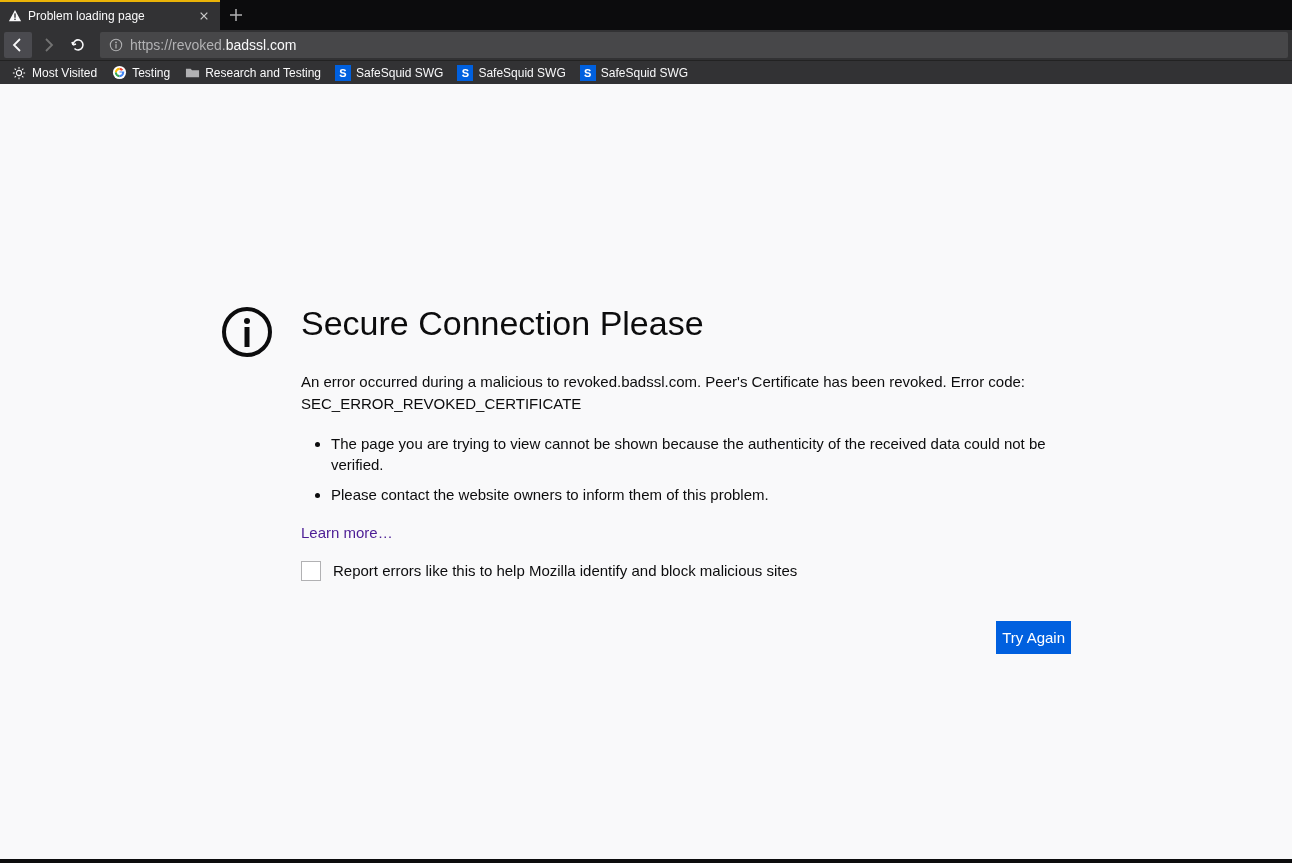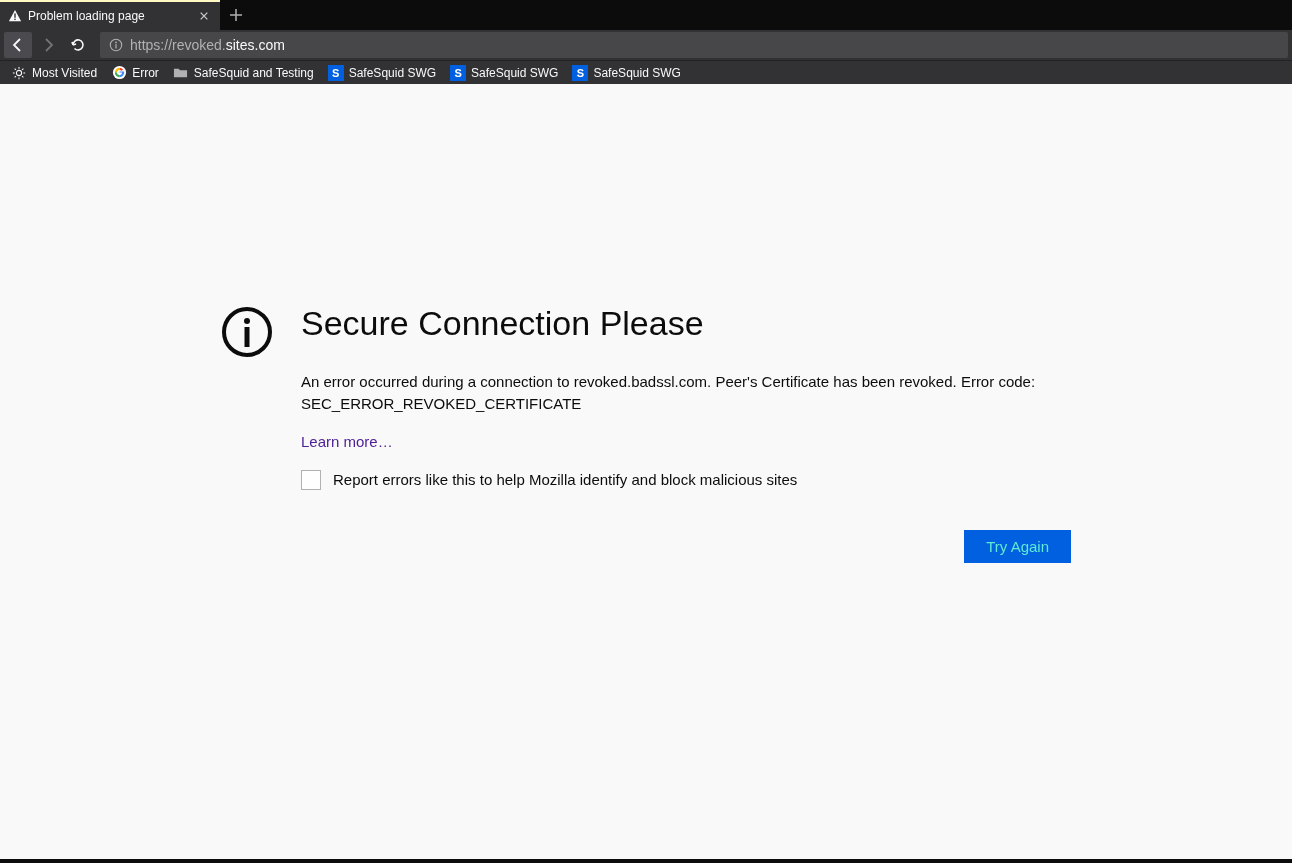--- a/index.html
+++ b/index.html
@@ -1,20 +1,20 @@
 <!DOCTYPE html>
 <html><head>
 <meta charset="utf-8">
 <style>
   * { box-sizing: border-box; margin: 0; padding: 0; }
   html, body { width: 1292px; height: 863px; font-family: "Segoe UI", Arial, sans-serif; background: #f9f9fa; overflow: hidden; }
 
   
   .tabstrip { height: 30px; background: #0c0c0d; display: flex; align-items: stretch; }
-  .tab { width: 220px; background: #323234; color: #f9f9fa; display: flex; align-items: center; padding: 0 8px; font-size: 12px; border-top: 2px solid #fef9c3; position: relative; }
+  .tab { width: 220px; background: #323234; color: #f9f9fa; display: flex; align-items: center; padding: 0 8px; font-size: 12px; border-top: 2px solid #eab308; position: relative; }
   .tab .warn { width: 14px; height: 14px; margin-right: 6px; flex: none; }
   .tab .title { flex: 1; white-space: nowrap; overflow: hidden; text-overflow: ellipsis; }
   .tab .close { width: 16px; height: 16px; display: flex; align-items: center; justify-content: center; color: #ccc; cursor: pointer; }
   .newtab { width: 32px; display: flex; align-items: center; justify-content: center; color: #b1b1b3; cursor: pointer; }
 
   
   .navbar { height: 30px; background: #323234; display: flex; align-items: center; padding: 0 4px; gap: 2px; }
   .nav-btn { width: 28px; height: 26px; display: flex; align-items: center; justify-content: center; color: #b1b1b3; border-radius: 2px; cursor: pointer; }
   .nav-btn.enabled { background: #4a4a4f; color: #f9f9fa; }
   .urlbar { flex: 1; height: 26px; background: #474749; border-radius: 2px; display: flex; align-items: center; padding: 0 8px; margin-left: 6px; }
@@ -36,21 +36,21 @@
   .error-body { flex: 1; color: #0c0c0d; }
   .error-body h1 { font-size: 34px; font-weight: 300; margin-bottom: 28px; }
   .error-body .desc1 { font-size: 15px; margin-bottom: 18px; line-height: 1.45; }
   .error-body ul { padding-left: 30px; margin-bottom: 18px; }
   .error-body li { font-size: 15px; line-height: 1.45; margin-bottom: 8px; }
   .learn { color: #4c1d95; font-size: 15px; text-decoration: none; cursor: pointer; display: inline-block; margin-bottom: 20px; }
   .report-row { display: flex; align-items: center; gap: 12px; margin-bottom: 40px; }
   .report-row input[type=checkbox] { width: 20px; height: 20px; cursor: pointer; appearance: none; border: 1px solid #b1b1b3; background: #fff; }
   .report-row label { font-size: 15px; }
   .buttons { display: flex; justify-content: flex-end; }
-  .try-again { background: #0060df; color: #5eead4; border: none; font-size: 15px; padding: 8px 22px; cursor: pointer; }
+  .try-again { background: #0060df; color: #ffffff; border: none; font-size: 15px; padding: 8px 6px; cursor: pointer; }
 
   .bottom-bar { position: absolute; bottom: 0; left: 0; right: 0; height: 4px; background: #0c0c0d; }
 </style>
 </head>
 <body>
 
 <div class="tabstrip">
   <div class="tab">
     <span class="warn">
       <svg viewBox="0 0 16 16" width="14" height="14">
@@ -92,21 +92,21 @@
   <div class="urlbar">
     <span class="identity">
       <svg viewBox="0 0 16 16" width="14" height="14">
           <circle cx="8" cy="8" r="6.5" fill="none" stroke="#b1b1b3" stroke-width="1.2"></circle>
           <circle cx="8" cy="5" r="1" fill="#b1b1b3"></circle>
           <rect x="7.3" y="7" width="1.4" height="5" fill="#b1b1b3"></rect>
         </svg>
     </span>
     <span class="url">
       <span class="pre">https://revoked.</span>
-        <span class="host">sites.com</span>
+        <span class="host">badssl.com</span>
     </span>
   </div>
 </div>
 
 <div class="bookmarks" id="bookmarks-row">
     <div class="bm">
       <span class="ico">
         <svg viewBox="0 0 16 16" width="14" height="14">
           <circle cx="8" cy="8" r="3" fill="none" stroke="#f9f9fa" stroke-width="1.2"></circle>
           <g stroke="#f9f9fa" stroke-width="1.2">
@@ -126,29 +126,29 @@
     <div class="bm">
       <span class="ico">
         <svg viewBox="0 0 16 16" width="15" height="15">
           <circle cx="8" cy="8" r="7" fill="#fff"></circle>
           <path d="M8 3 a5 5 0 0 1 4 2 l-2 1.2 A2.7 2.7 0 0 0 8 5.3 z" fill="#ea4335"></path>
           <path d="M3 8 a5 5 0 0 1 5 -5 v2.3 A2.7 2.7 0 0 0 5.3 8 z" fill="#fbbc05"></path>
           <path d="M8 13 a5 5 0 0 1 -5 -5 h2.3 A2.7 2.7 0 0 0 8 10.7 z" fill="#34a853"></path>
           <path d="M13 8 a5 5 0 0 1 -5 5 v-2.3 A2.7 2.7 0 0 0 10.7 8 H8 V6.8 h5 z" fill="#4285f4"></path>
         </svg>
       </span>
-      <span>Error</span>
+      <span>Testing</span>
     </div>
     <div class="bm">
       <span class="ico">
         <svg viewBox="0 0 16 16" width="15" height="15">
           <path fill="#b1b1b3" d="M1 4 h5 l1.5 1.5 H15 V13 H1 z"></path>
         </svg>
       </span>
-      <span>SafeSquid and Testing</span>
+      <span>Research and Testing</span>
     </div>
     <div class="bm">
       <span class="ico">
         <div class="sq">S</div>
       </span>
       <span>SafeSquid SWG</span>
     </div>
     <div class="bm">
       <span class="ico">
         <div class="sq">S</div>
@@ -167,21 +167,25 @@
   <div class="error-container">
     <div class="big-icon">
       <svg viewBox="0 0 52 52" width="52" height="52">
           <circle cx="26" cy="26" r="23" fill="none" stroke="#0c0c0d" stroke-width="4"></circle>
           <circle cx="26" cy="15" r="3" fill="#0c0c0d"></circle>
           <rect x="23.5" y="21" width="5" height="20" fill="#0c0c0d"></rect>
         </svg>
     </div>
     <div class="error-body">
       <h1>Secure Connection Please</h1>
-      <p class="desc1">An error occurred during a connection to revoked.badssl.com. Peer's Certificate has been revoked. Error code: SEC_ERROR_REVOKED_CERTIFICATE</p>
+      <p class="desc1">An error occurred during a malicious to revoked.badssl.com. Peer's Certificate has been revoked. Error code: SEC_ERROR_REVOKED_CERTIFICATE</p>
+      <ul>
+        <li>The page you are trying to view cannot be shown because the authenticity of the received data could not be verified.</li>
+        <li>Please contact the website owners to inform them of this problem.</li>
+      </ul>
       <a class="learn">Learn more…</a>
       <div class="report-row">
         <input type="checkbox" style="">
         <label>Report errors like this to help Mozilla identify and block malicious sites</label>
       </div>
       <div class="buttons">
         <button class="try-again">Try Again</button>
       </div>
     </div>
   </div>

